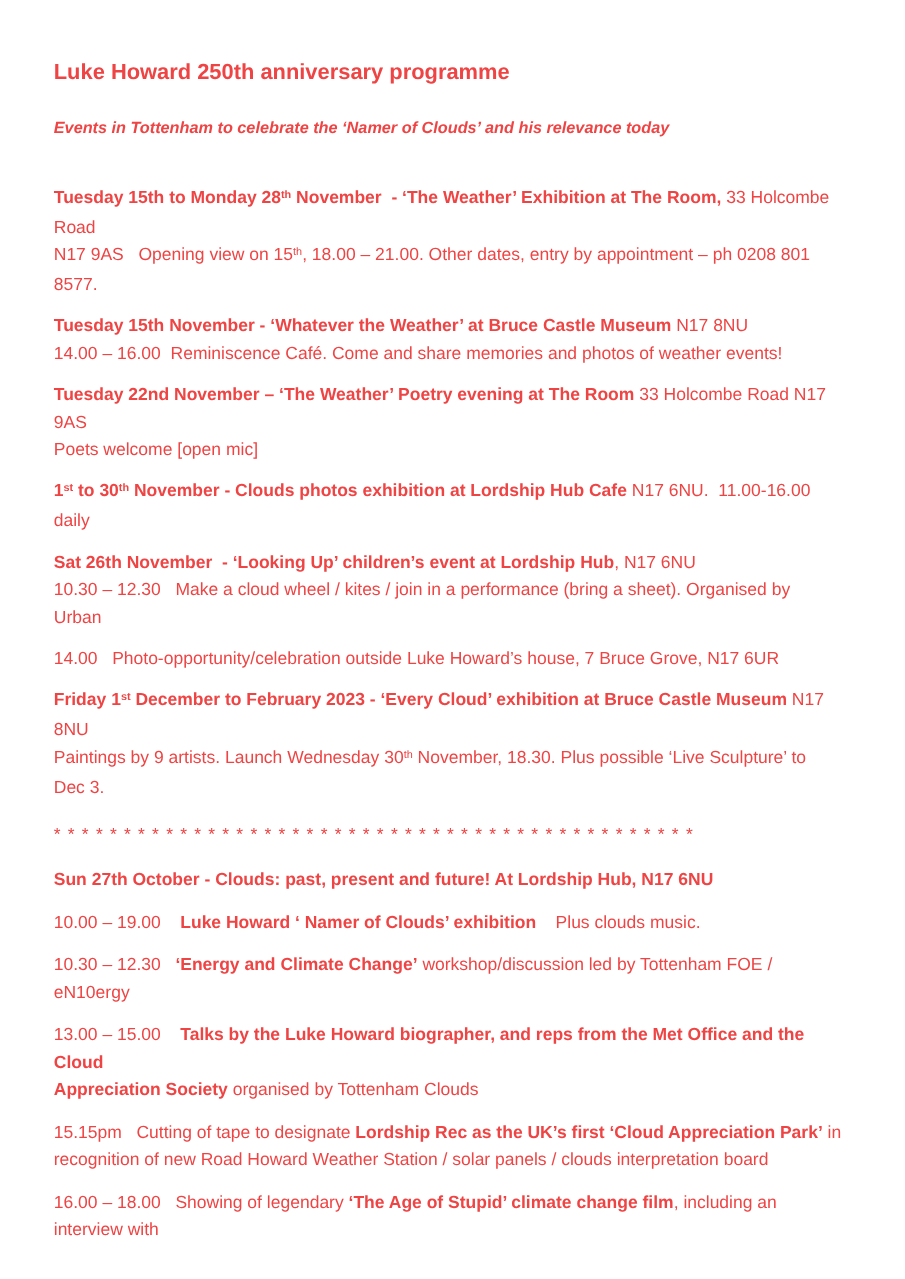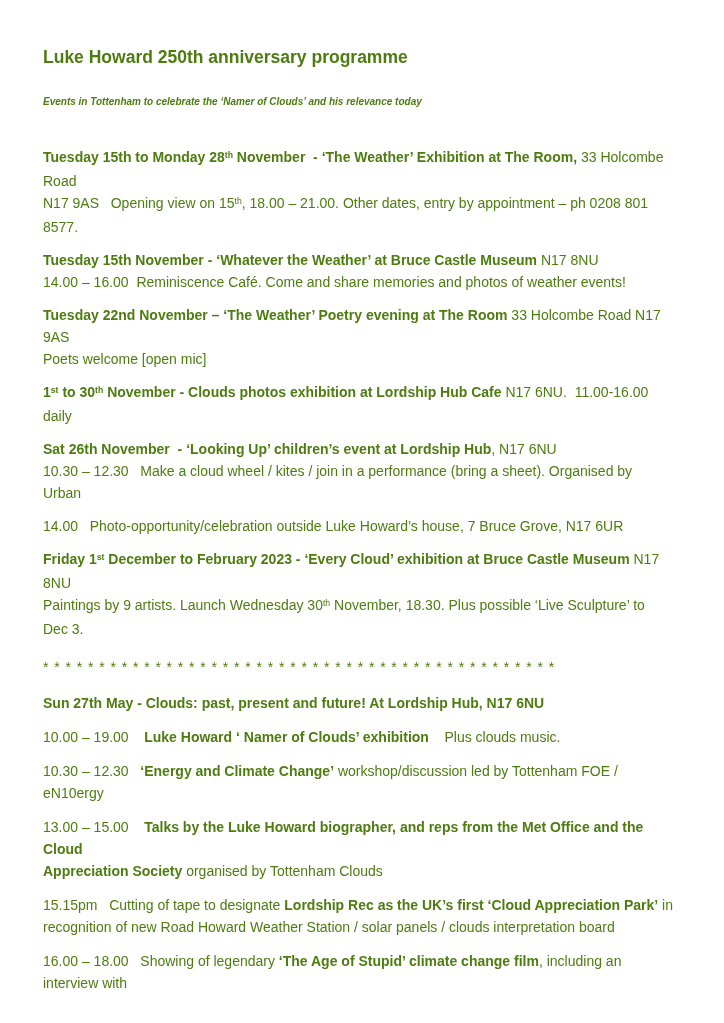--- a/index.html
+++ b/index.html
@@ -10,31 +10,31 @@
   .page {
     position: relative;
     width: 724px;
     height: 1023px;
     box-sizing: border-box;
     background: #ffffff;
     padding: 45px 43px 0 43px;
     font-family: "Liberation Sans", sans-serif;
     font-size: 14px;
     line-height: 22px;
-    color: #4d7c0f;
+    color: #ef4444;
     overflow: hidden;
   }
   .title {
     font-size: 17.5px;
     font-weight: bold;
     line-height: 24px;
     margin: 0 0 22px 0;
   }
   .subtitle {
-    font-size: 10px;
+    font-size: 13px;
     font-weight: bold;
     font-style: italic;
     line-height: 22px;
     margin: 0 0 33px 0;
   }
   .para { margin: 0 16px 11px 0; }
   .line { display: block; white-space: pre-wrap; }
   .b   { font-weight: bold; }
   .sup {
     font-size: 0.62em;
@@ -89,21 +89,21 @@
   </p>
 
   <p class="para">
     <span class="line"><span class="b">Friday 1</span><span class="b sup">st</span><span class="b"> December to February 2023 - ‘Every Cloud’ exhibition at Bruce Castle Museum</span><span> N17 8NU</span></span>
     <span class="line"><span>Paintings by 9 artists. Launch Wednesday 30</span><span class="sup">th</span><span> November, 18.30. Plus possible ‘Live Sculpture’ to Dec 3.</span></span>
   </p>
 
   <p class="separator sep1">* * * * * * * * * * * * * * * * * * * * * * * * * * * * * * * * * * * * * * * * * * * * * *</p>
 
   <p class="heading2">
-    <span class="line"><span class="b">Sun 27th May - Clouds: past, present and future! At Lordship Hub, N17 6NU</span></span>
+    <span class="line"><span class="b">Sun 27th October - Clouds: past, present and future! At Lordship Hub, N17 6NU</span></span>
   </p>
 
   <p class="item">
     <span class="line"><span>10.00 – 19.00    </span><span class="b">Luke Howard ‘ Namer of Clouds’ exhibition</span><span>    Plus clouds music.</span></span>
   </p>
 
   <p class="item">
     <span class="line"><span>10.30 – 12.30   </span><span class="b">‘Energy and Climate Change’</span><span> workshop/discussion led by Tottenham FOE / eN10ergy</span></span>
   </p>
 

